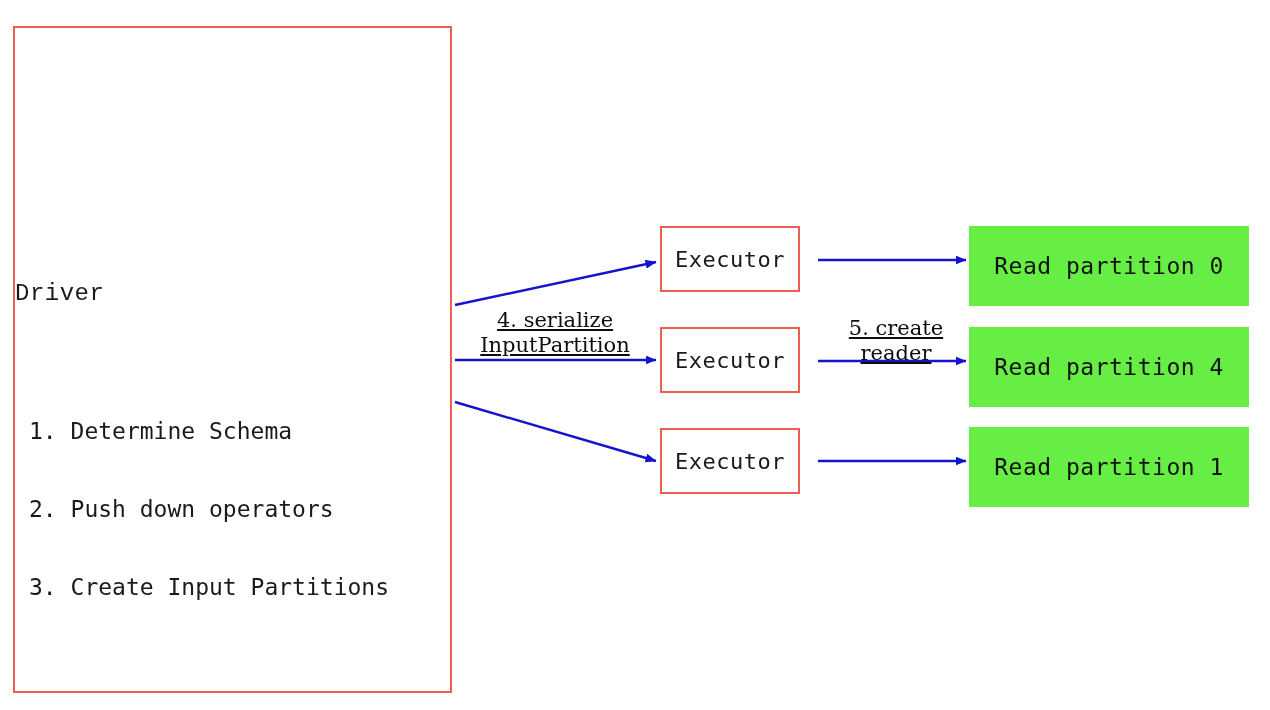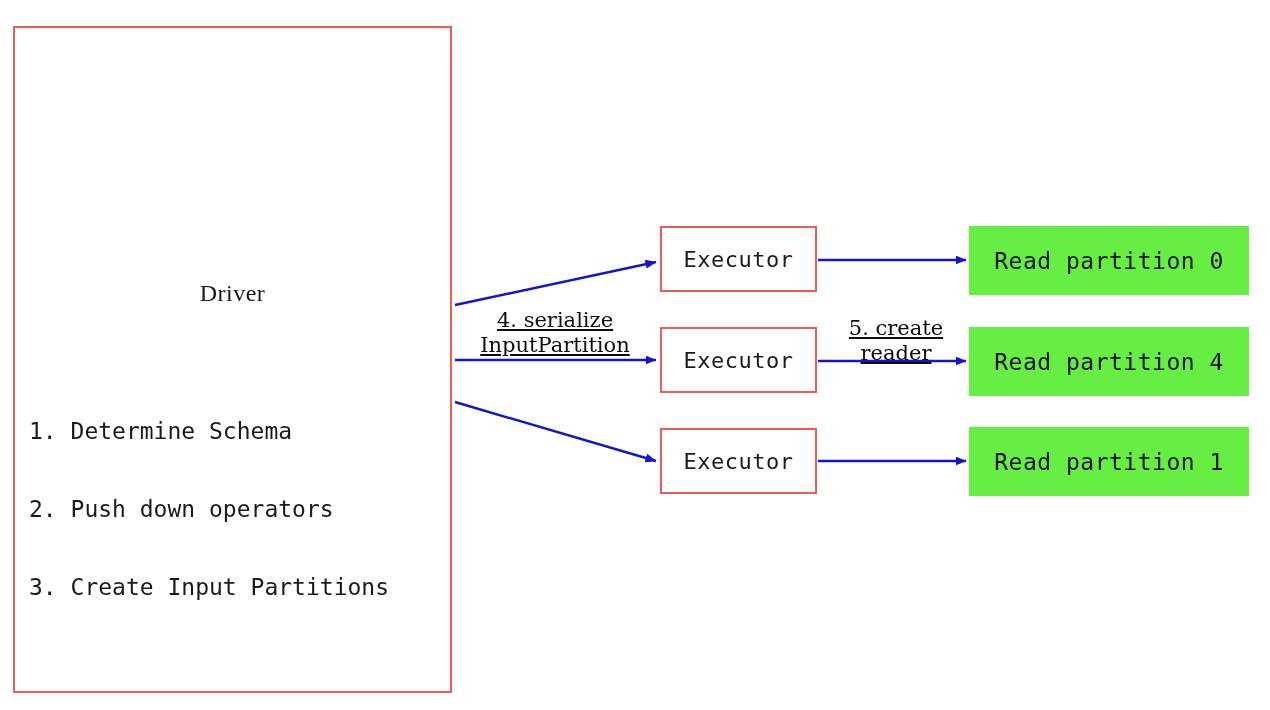--- a/index.html
+++ b/index.html
@@ -33,43 +33,43 @@
     height: 667px;
     border: 2px solid #ec5d52;
     box-sizing: border-box;
     background: #ffffff;
   }
   .driver-title {
     position: absolute;
     left: 0;
     top: 252px;
     width: 100%;
-    text-align: center;
-    font-family: Liberation Serif, serif;
+    text-align: left;
+    font-family: Liberation Mono, monospace;
     font-size: 24px;
     color: #1a1a1a;
     letter-spacing: 0.5px;
   }
   .driver-steps {
     position: absolute;
     left: 14px;
     top: 338px;
     font-family: "DejaVu Sans Mono", "Liberation Mono", monospace;
     font-size: 23px;
     line-height: 26px;
     color: #1a1a1a;
     white-space: pre;
   }
   .driver-step { display: block; }
 
   
   .executor-box {
     position: absolute;
     left: 660px;
-    width: 157px;
+    width: 140px;
     height: 66px;
     border: 2px solid #ec5d52;
     box-sizing: border-box;
     background: #ffffff;
     display: flex;
     align-items: center;
     justify-content: center;
   }
   .executor-box .label {
     font-family: "DejaVu Sans Mono", "Liberation Mono", monospace;
@@ -79,21 +79,21 @@
   }
   #executor-0 { top: 226px; }
   #executor-1 { top: 327px; }
   #executor-2 { top: 428px; }
 
   
   .partition-box {
     position: absolute;
     left: 969px;
     width: 280px;
-    height: 69px;
+    height: 80px;
     background: #66ee44;
     display: flex;
     align-items: center;
     justify-content: center;
   }
   .partition-box .label {
     font-family: "DejaVu Sans Mono", "Liberation Mono", monospace;
     font-size: 23px;
     color: #111111;
     letter-spacing: 0.5px;

